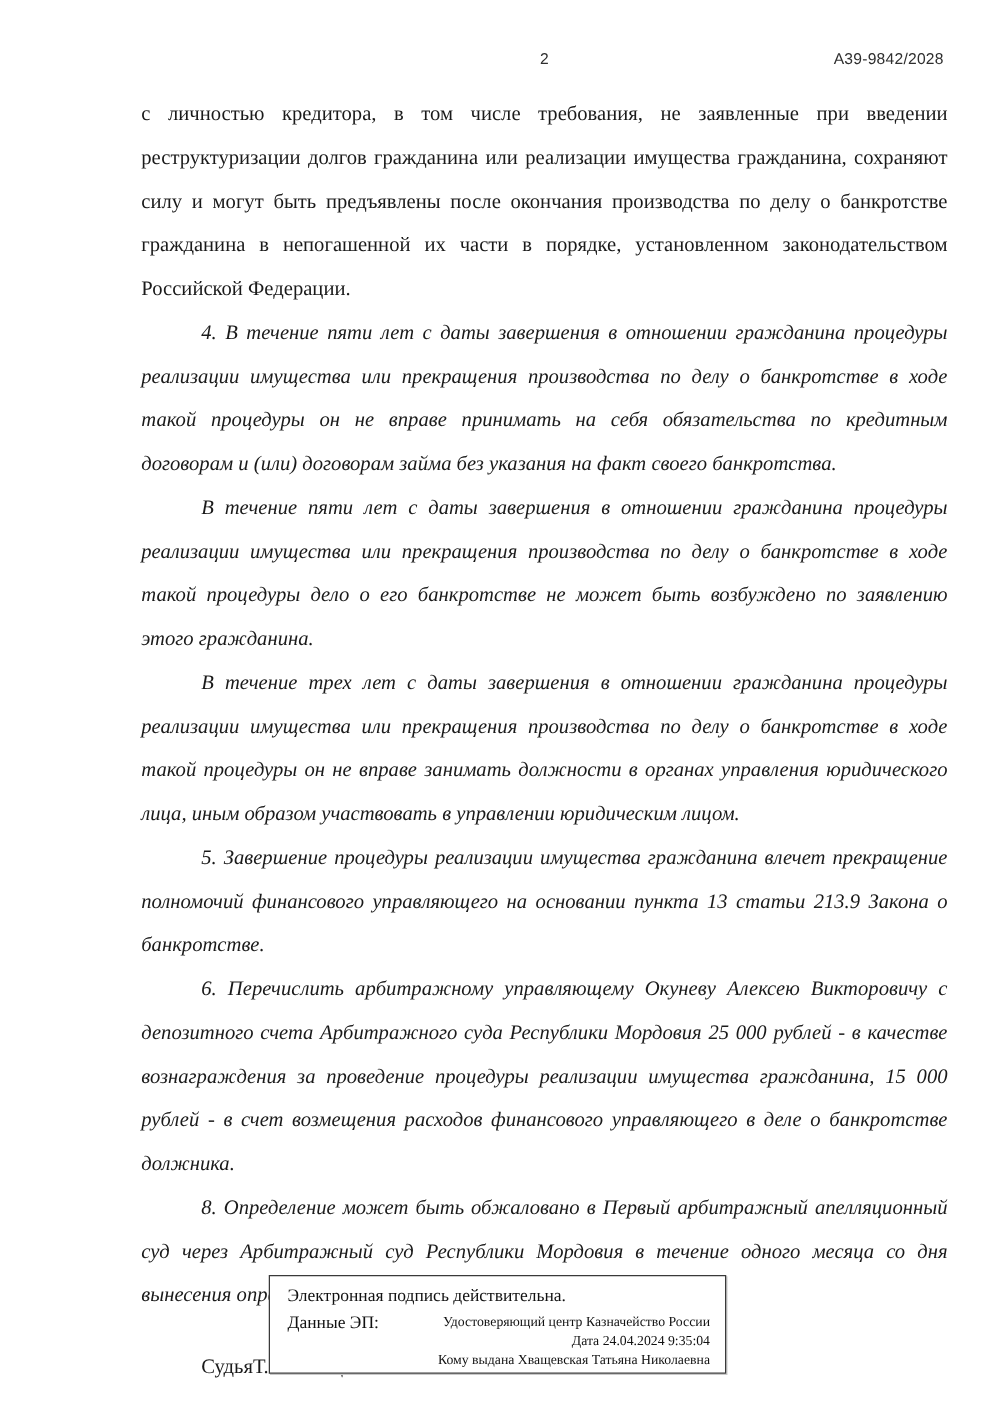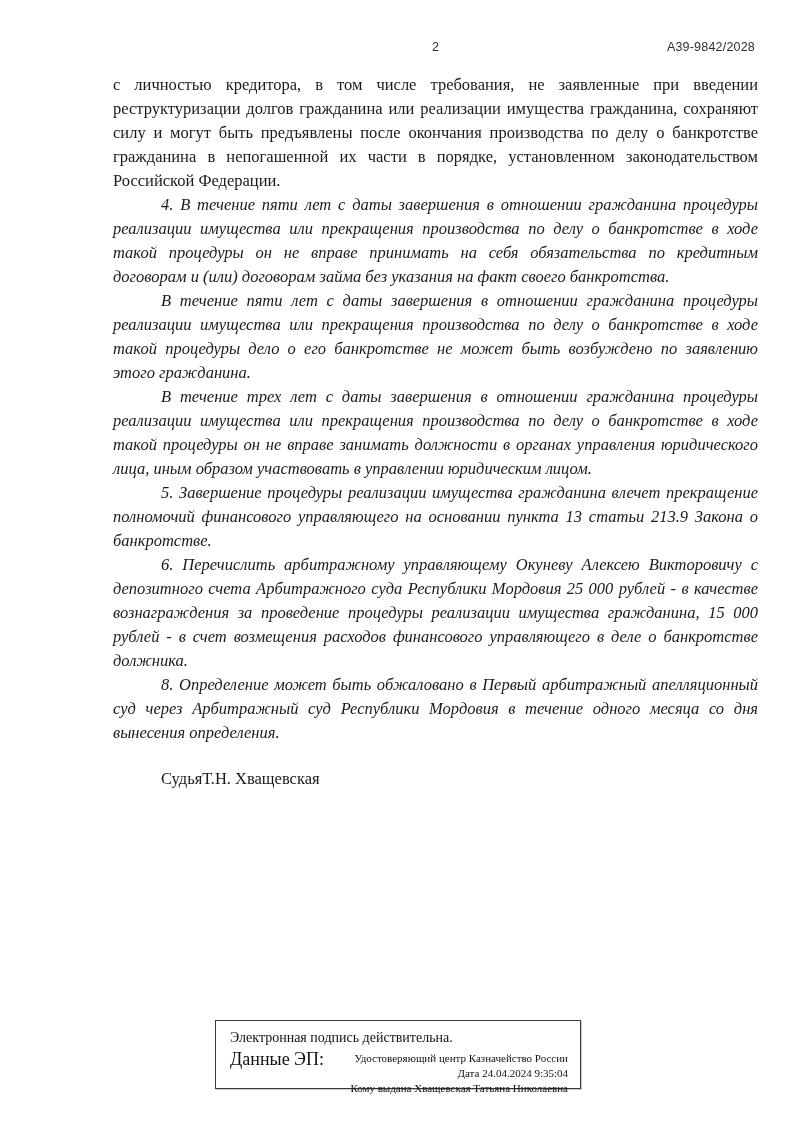--- a/index.html
+++ b/index.html
@@ -35,58 +35,58 @@
     letter-spacing: 0.2px;
   }
   
   .body-text {
     position: absolute;
     top: 73px;
     left: 113px;
     right: 42px;
     font-family: "Liberation Serif", "DejaVu Serif", serif;
     font-size: 16.5px;
-    line-height: 24px;
+    line-height: 35px;
     text-align: justify;
     color: #1a1a1a;
   }
   .body-text p { margin: 0; }
   .body-text p.indent { text-indent: 48px; font-style: italic; }
   
   .signature-row {
     display: flex;
     margin-top: 22px;
     padding-left: 48px;
     padding-right: 40px;
     text-align: left;
   }
   
   .stamp-box {
     position: absolute;
     left: 215px;
     top: 1020px;
     width: 366px;
-    height: 69px;
+    height: 79px;
     border: 1px solid #3a3a3a;
     box-shadow: 1px 1px 0 #c9c9c9;
     background: #ffffff;
     padding: 8px 12px 6px 14px;
     font-family: "Liberation Serif", "DejaVu Serif", serif;
     color: #111111;
   }
   .stamp-title {
     font-size: 14px;
     line-height: 17px;
   }
   .stamp-row {
     display: flex;
     margin-top: 5px;
   }
   .stamp-label {
-    font-size: 18px;
+    font-size: 14px;
     line-height: 16px;
     flex: 0 0 auto;
   }
   .stamp-details {
     margin-left: 22px;
     font-size: 11px;
     line-height: 15px;
     flex: 1 1 auto;
     text-align: right;
   }

